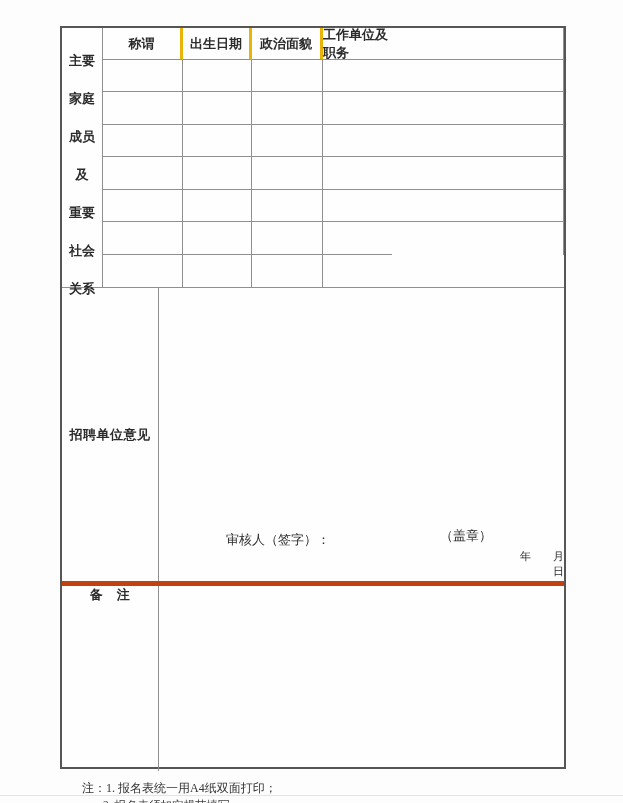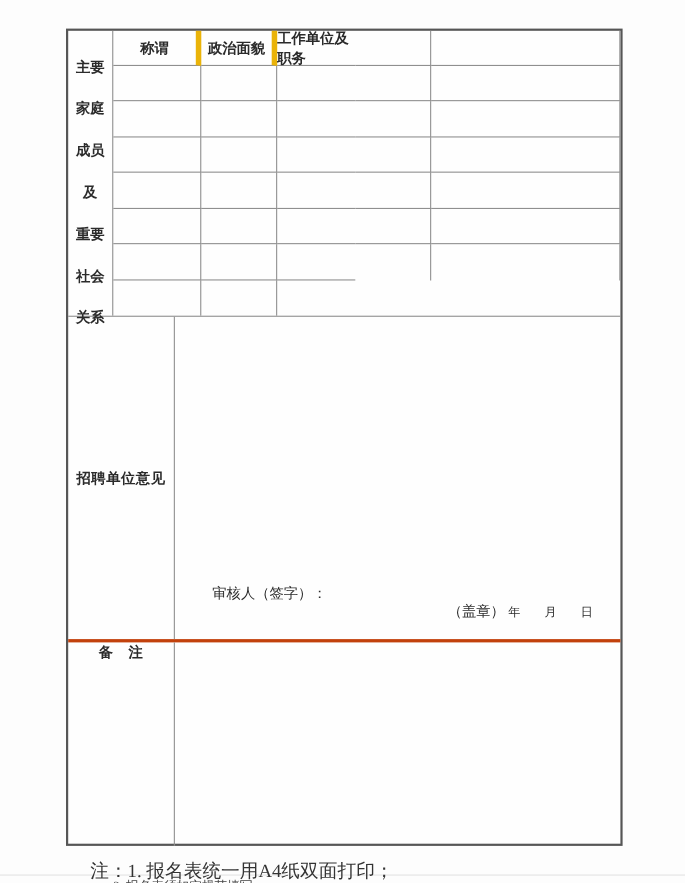--- a/index.html
+++ b/index.html
@@ -34,58 +34,59 @@
     grid-column:1;grid-row:1 / 9;
     border-right:1px solid #8f8f8f;
     display:flex;align-items:center;justify-content:center;
   }
   .side-label{
     transform:translateY(17px);
     font-weight:700;font-size:13px;line-height:19px;
     text-align:center;white-space:pre-line;
   }
   .hc{
-    border-right:5px solid #eab308;
+    border-right:3px solid #eab308;
     border-bottom:1px solid #8f8f8f;
     display:flex;align-items:center;justify-content:center;
     font-weight:700;font-size:13px;
   }
   .bc{
     border-right:1px solid #8f8f8f;
     border-bottom:1px solid #8f8f8f;
   }
   .nr{border-right:none;}
   .nb{border-bottom:none;}
   
   .sec2{
     display:flex;height:293px;
-    border-bottom:3px solid #c2410c;
+    border-bottom:5px solid #c2410c;
+    gap:33px;
   }
   .sec2 .label-col{
     width:96px;flex:0 0 96px;
     border-right:1px solid #8f8f8f;
     display:flex;align-items:center;justify-content:center;
   }
   .label-col .lbl{font-weight:700;font-size:13px;letter-spacing:0.5px;}
   .sec2 .content-col{position:relative;flex:1;text-align:right;}
   .reviewer{position:absolute;left:34px;top:243px;font-size:13px;}
-  .seal{position:absolute;left:248px;top:259px;font-size:13px;}
+  .seal{position:absolute;left:248px;top:239px;font-size:13px;}
   .ymd{position:absolute;left:303px;top:261px;font-size:11px;}
   
   .sec3{display:flex;height:185px;}
   .sec3 .label-col{
     width:96px;flex:0 0 96px;
     border-right:1px solid #8f8f8f;
     display:flex;justify-content:center;
   }
   .sec3 .content-col{flex:1;}
   
   .note1{
     position:absolute;left:82px;top:780px;
-    font-size:17px;color:#333;white-space:nowrap;
+    font-size:12px;color:#333;white-space:nowrap;
   }
   .note2{
     position:absolute;left:103px;top:798px;
     font-size:11.5px;color:#444;white-space:nowrap;
   }
   .artifact-line{
     position:absolute;left:0;top:795px;width:623px;height:1px;
     background:#e3e3e3;
   }
 </style>
@@ -102,20 +103,21 @@
           <span>家庭</span><br>
           <span>成员</span><br>
           <span>及</span><br>
           <span>重要</span><br>
           <span>社会</span><br>
           <span>关系</span>
         </div>
       </div>
 
       <div class="hc">称谓</div>
+      <div class="hc">出生日期</div>
       <div class="hc">政治面貌</div>
       <div class="hc nr">工作单位及职务</div>
 
       <div class="bc"></div>
         <div class="bc"></div>
         <div class="bc"></div>
         <div class="bc"></div>
         <div class="bc nr"></div>
       <div class="bc"></div>
         <div class="bc"></div>

